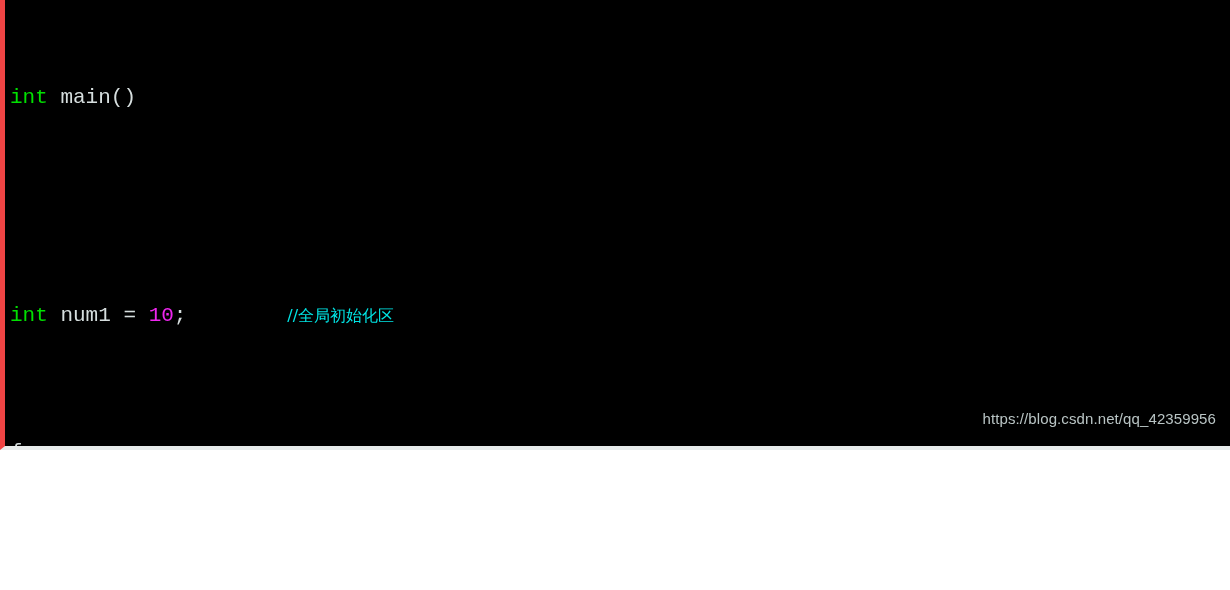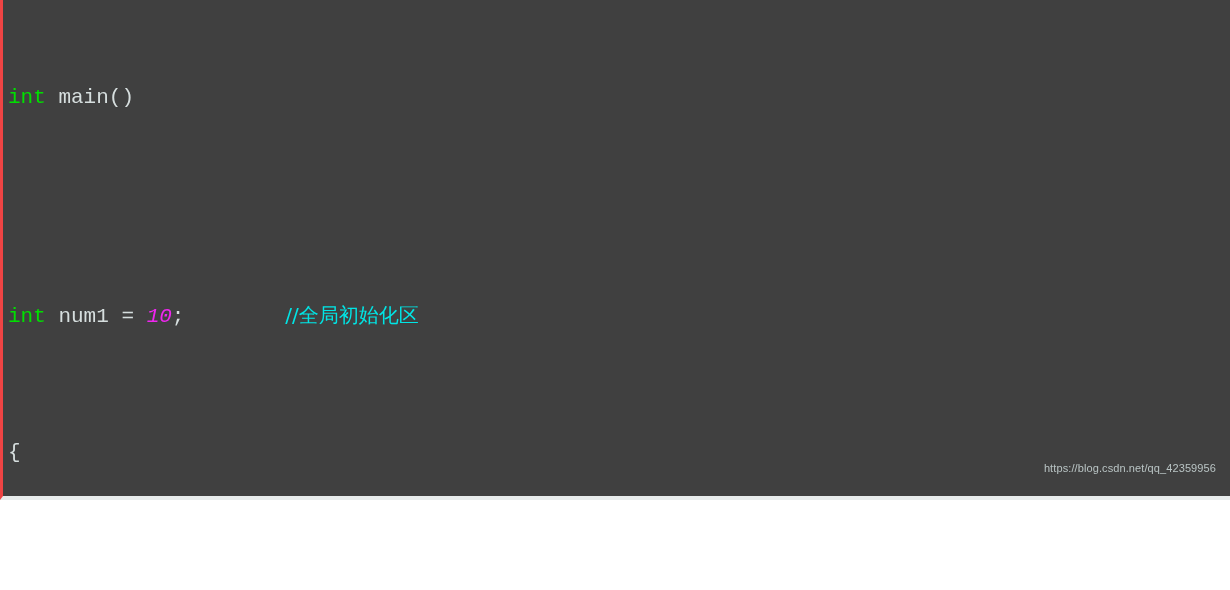--- a/index.html
+++ b/index.html
@@ -3,24 +3,24 @@
 <meta charset="utf-8">
 <style>
   html, body {
     margin: 0;
     padding: 0;
     background: #ffffff;
   }
   #editor {
     position: relative;
     width: 1230px;
-    height: 500px;
+    height: 450px;
     box-sizing: border-box;
-    background: #404040;
-    border-left: 3px solid #ef4444;
+    background: #000000;
+    border-left: 5px solid #ef4444;
     border-bottom: 4px solid #e8ecec;
     overflow: hidden;
     font-family: "Liberation Mono", "DejaVu Sans Mono", monospace;
     font-size: 21px;
     line-height: 27.3px;
     color: #d6dede;
   }
   #code {
     position: absolute;
     left: 0;
@@ -31,33 +31,33 @@
     white-space: pre;
   }
   .line {
     height: 27.3px;
     white-space: pre;
     padding-left: 5px;
     box-sizing: border-box;
   }
   .kw   { color: #00e000; }
   .cmt  { color: #00e5e5; }
-  .num  { color: #ef26ef; font-style: italic; }
+  .num  { color: #ef26ef; }
   .pln  { color: #d6dede; }
   .punc { color: #d6dede; }
   .cjk {
     font-family: "DejaVu Sans", "Liberation Sans", sans-serif;
-    font-size: 20px;
+    font-size: 16px;
   }
   #watermark {
     position: absolute;
     right: 14px;
     bottom: 14px;
     font-family: "Liberation Sans", "DejaVu Sans", sans-serif;
-    font-size: 11px;
+    font-size: 15px;
     color: #b9c4c4;
     letter-spacing: 0.1px;
   }
 </style>
 </head>
 <body>
 
 <div id="editor">
 
   <div id="code">

